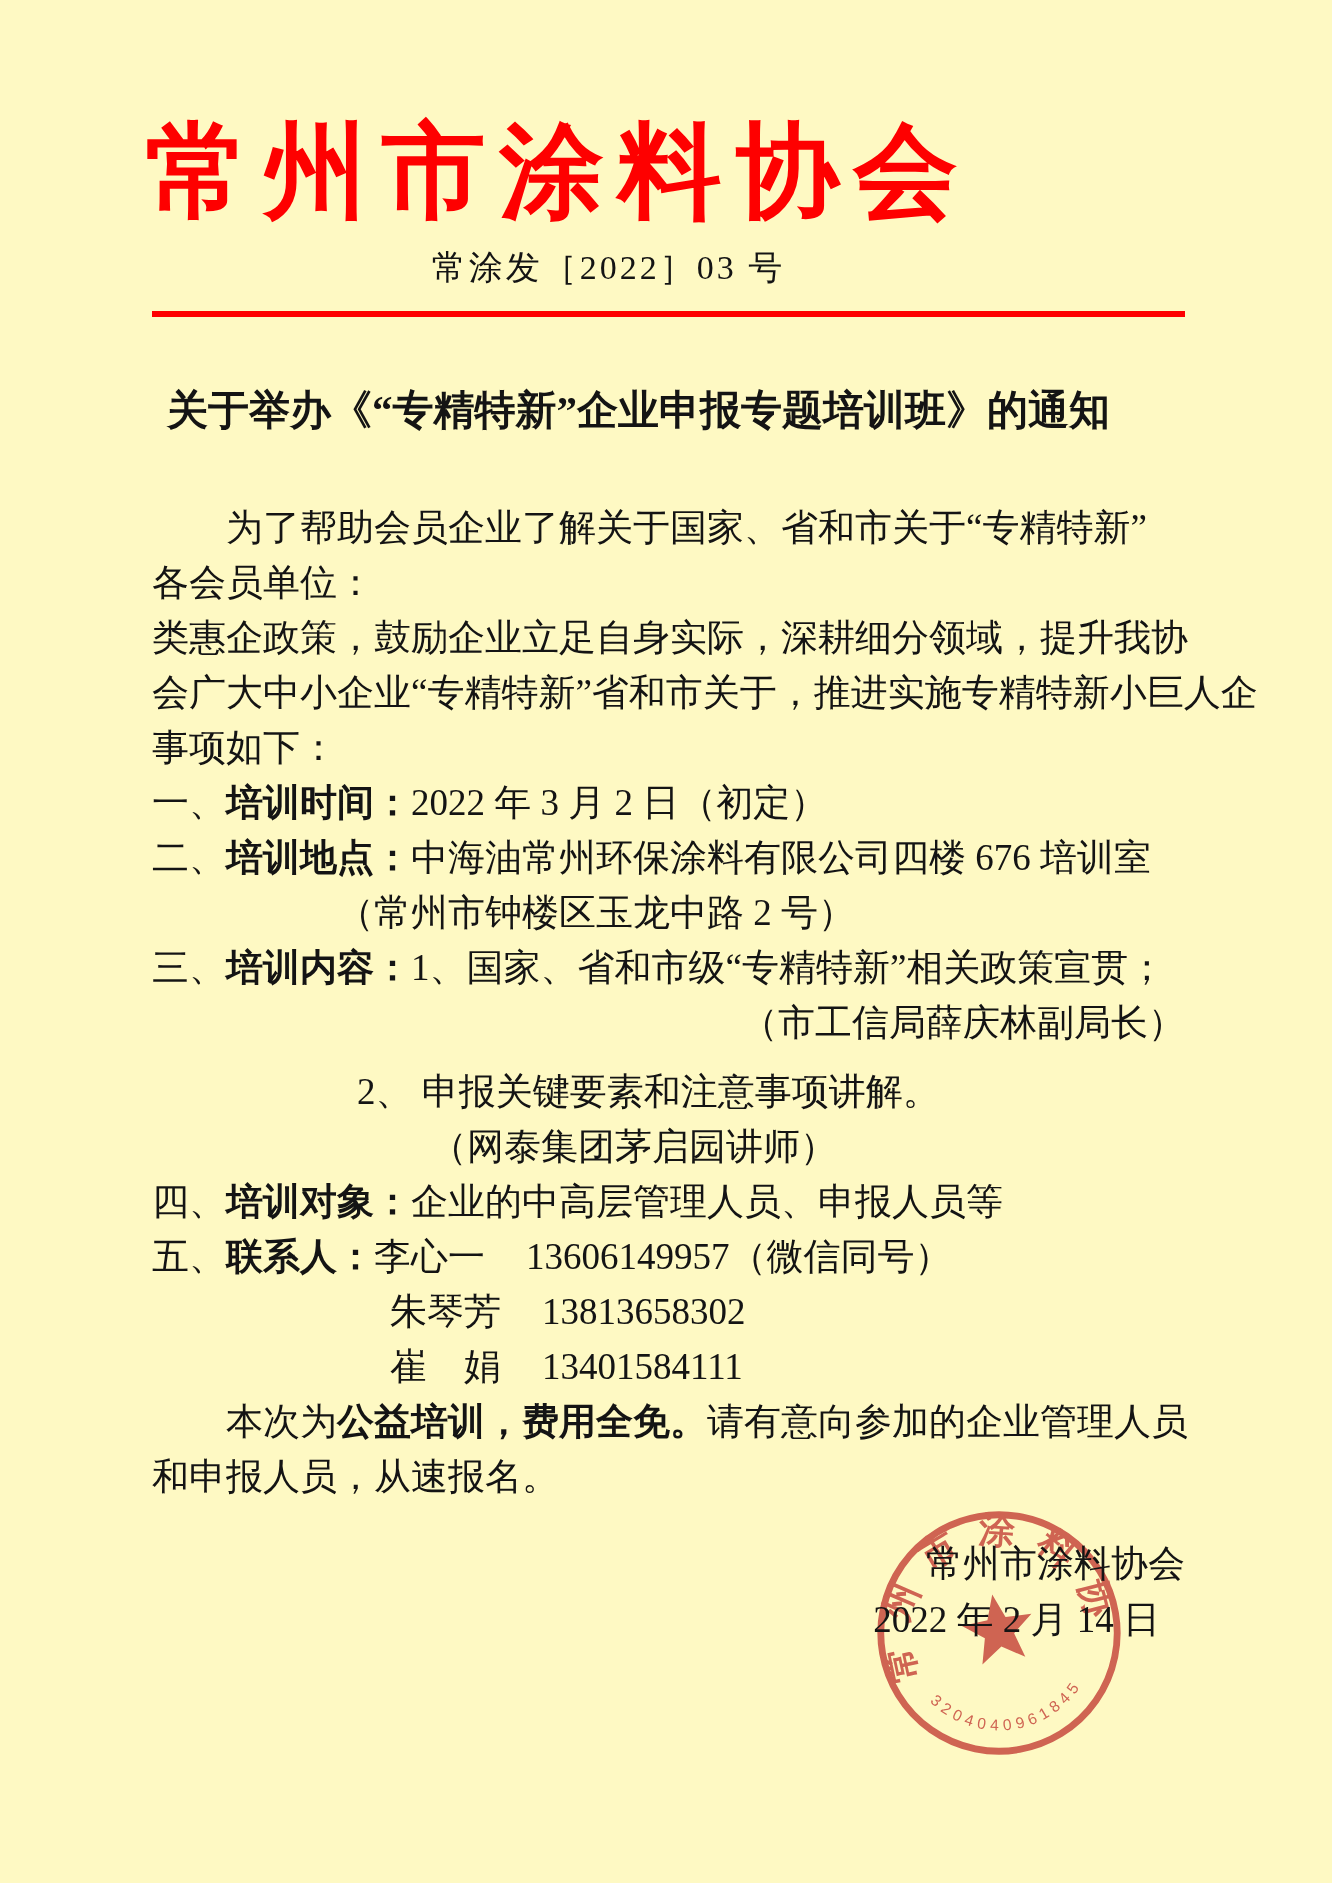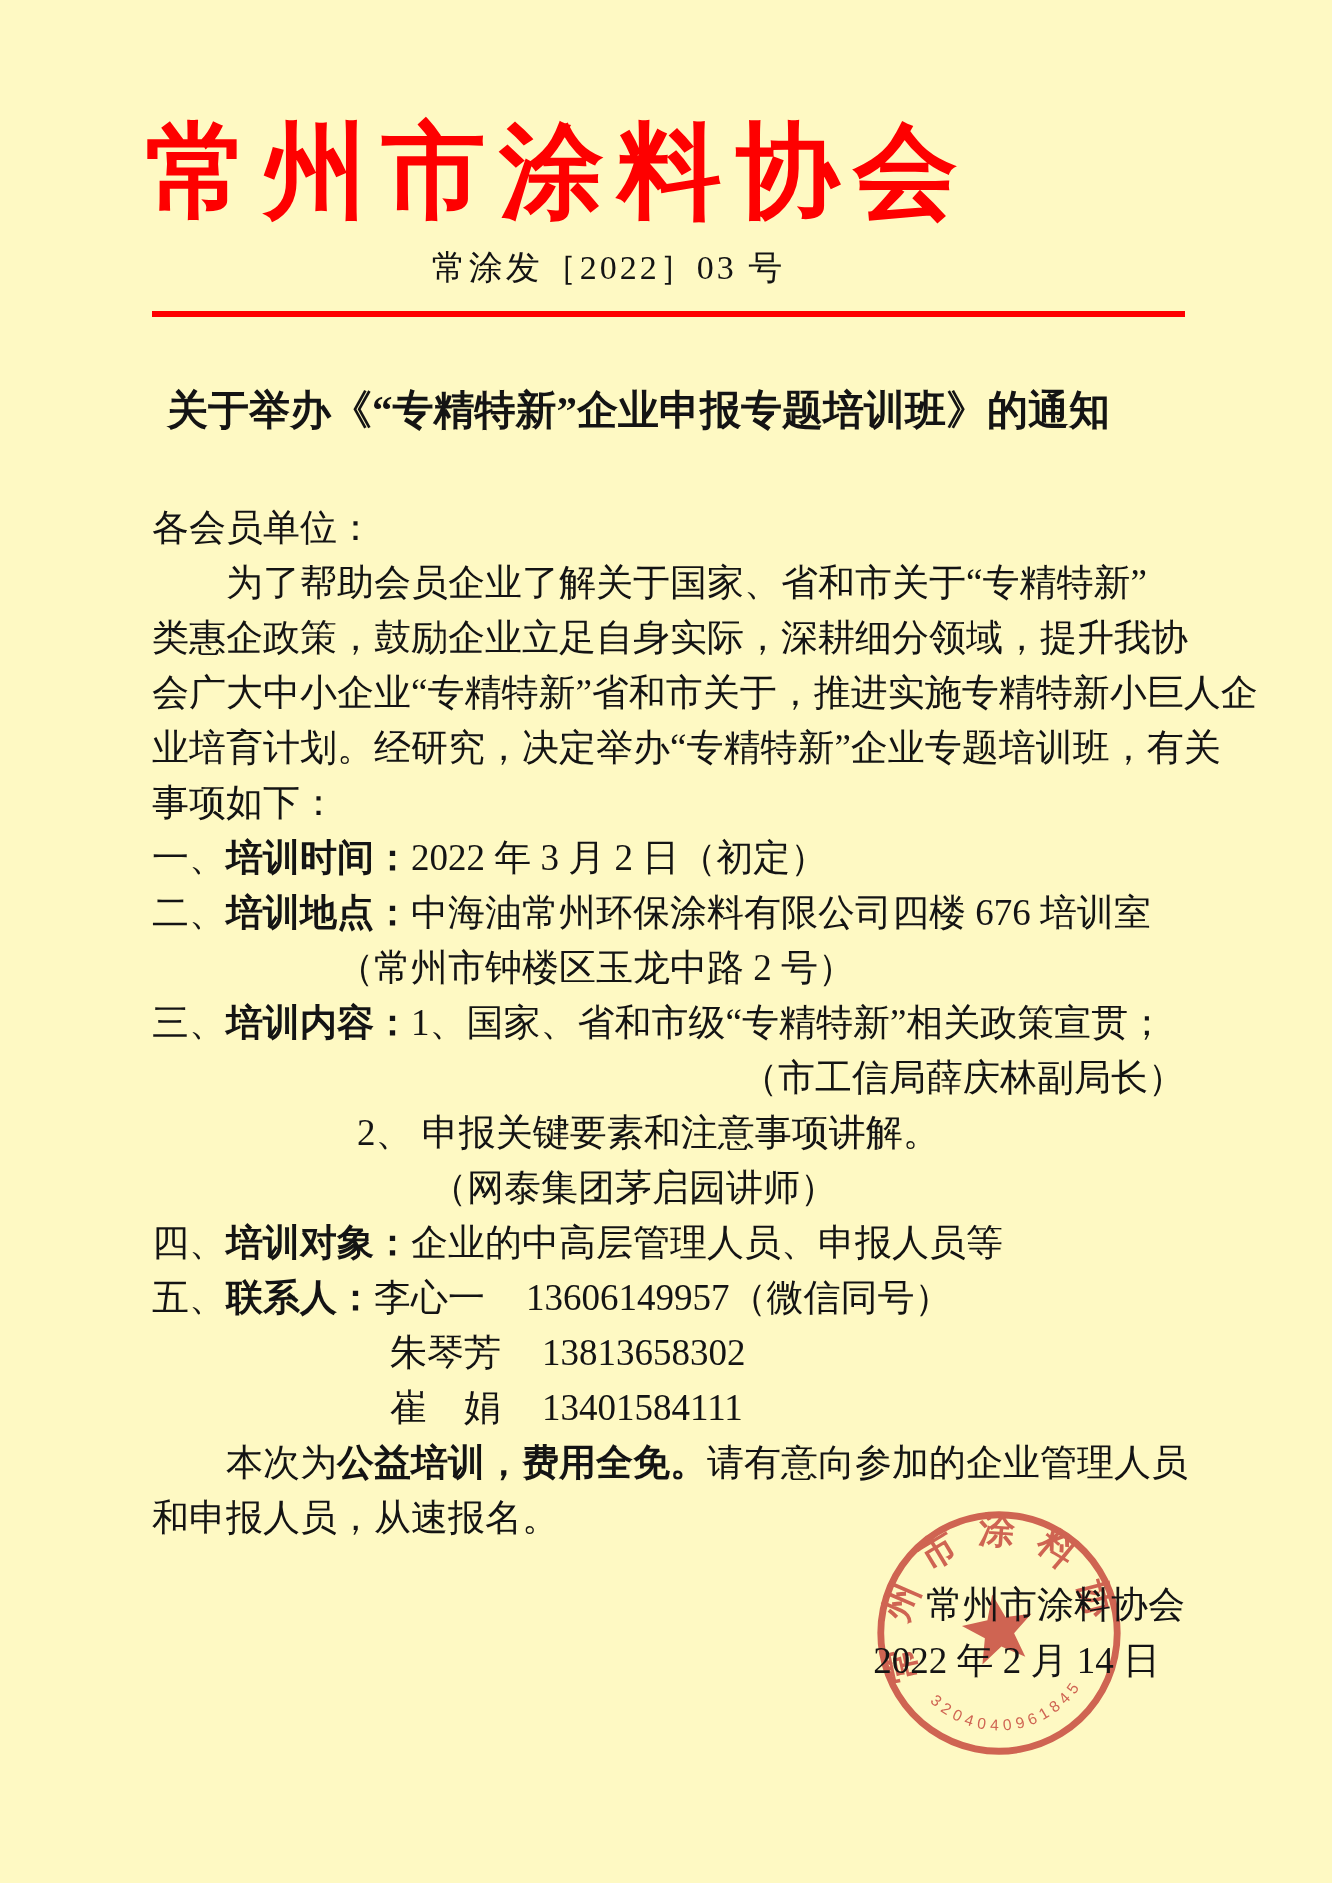--- a/index.html
+++ b/index.html
@@ -44,21 +44,21 @@
     font-size: 41px;
     font-weight: bold;
     white-space: nowrap;
   }
   .body-block { margin-top: 62px; font-size: 37px; }
   .line { line-height: 55px; height: 55px; white-space: nowrap; }
   .indent { text-indent: 74px; }
   .lbl { font-weight: bold; }
   .pad-address  { padding-left: 185px; }
   .pad-lect1    { padding-left: 270px; text-align: right; }
-  .pad-content2 { padding-left: 205px; }
+  .pad-content2 { padding-left: 205px; margin-top: 14px; }
   .pad-lect2    { padding-left: 278px; }
   .contact-pad  { padding-left: 238px; }
   .cname { display: inline-block; width: 152px; }
   .sig-block {
     position: relative;
     z-index: 2;
     margin-top: 32px;
     font-size: 37px;
   }
   .sig-org  { text-align: right; line-height: 56px; }
@@ -83,26 +83,25 @@
     <div class="org-name">常州市涂料协会</div>
 
     <div class="doc-no">常涂发［2022］03 号</div>
 
     <div class="red-rule"></div>
 
     <div class="notice-title">关于举办《“专精特新”企业申报专题培训班》的通知</div>
 
     <div class="body-block">
 
+      <div class="line indent">为了帮助会员企业了解关于国家、省和市关于“专精特新”</div>
+
       <div class="line">各会员单位：</div>
-
-      <div class="line indent">为了帮助会员企业了解关于国家、省和市关于“专精特新”</div>
       <div class="line">类惠企政策，鼓励企业立足自身实际，深耕细分领域，提升我协</div>
       <div class="line">会广大中小企业“专精特新”省和市关于，推进实施专精特新小巨人企</div>
-      <div class="line">业培育计划。经研究，决定举办“专精特新”企业专题培训班，有关</div>
       <div class="line">事项如下：</div>
 
       <div class="line">
         <span>一、</span><span class="lbl">培训时间：</span><span>2022 年 3 月 2 日（初定）</span>
       </div>
 
       <div class="line">
         <span>二、</span><span class="lbl">培训地点：</span><span>中海油常州环保涂料有限公司四楼 676 培训室</span>
       </div>
       <div class="line pad-address">（常州市钟楼区玉龙中路 2 号）</div>

